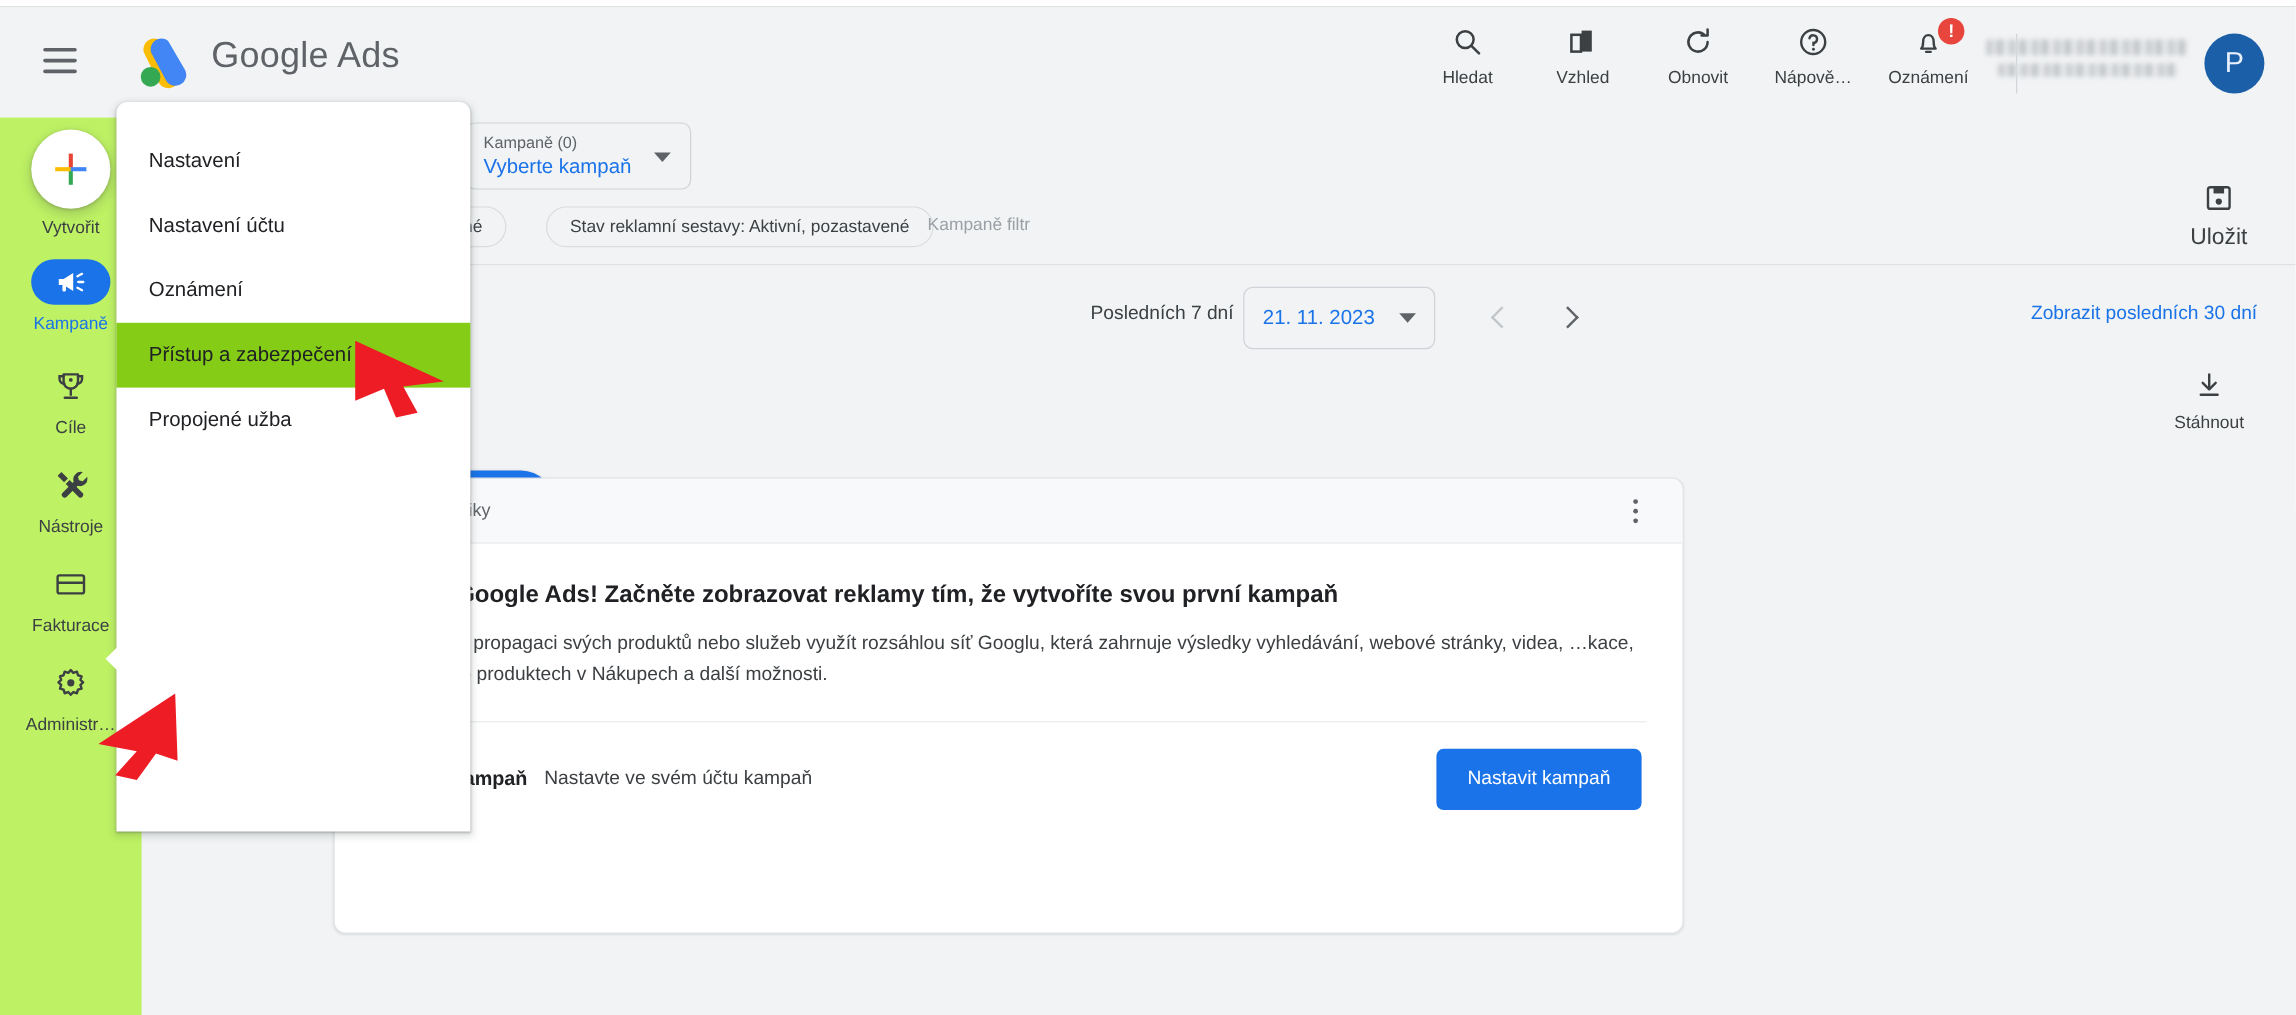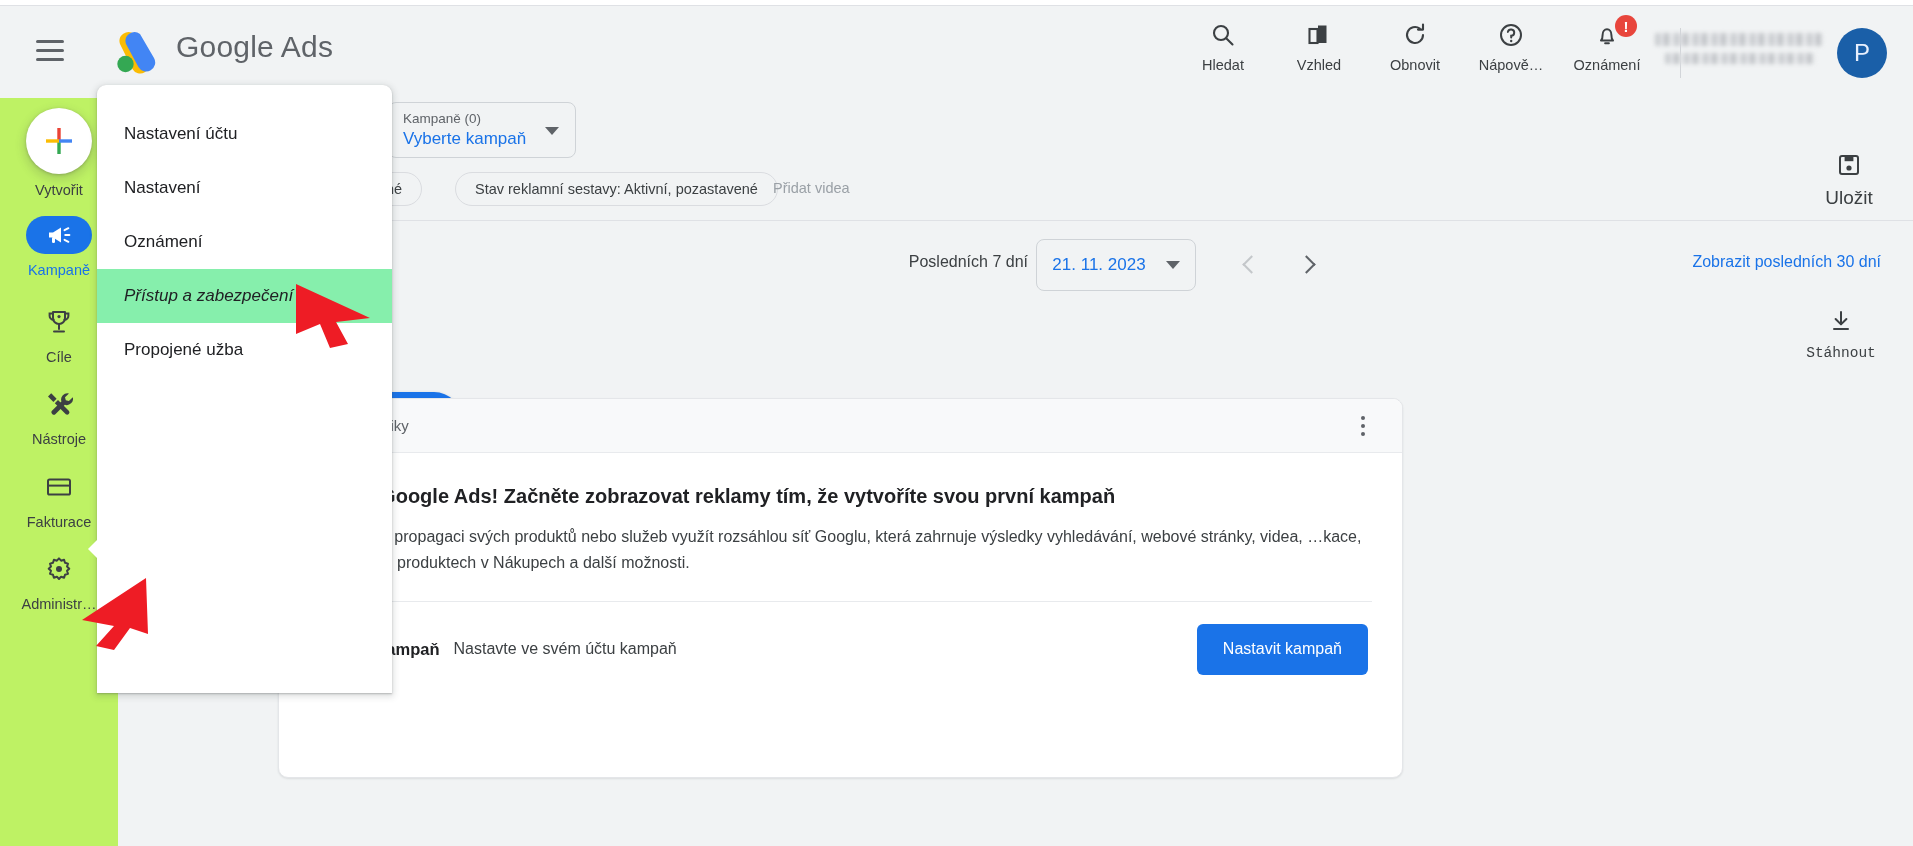--- a/index.html
+++ b/index.html
@@ -126,21 +126,21 @@
   .flyout {
     position: absolute; left: 97px; top: 85px; width: 295px; height: 608px;
     background: #ffffff; border-radius: 9px 9px 0 0;
     box-shadow: 0 2px 6px 2px rgba(60,64,67,.15), 0 1px 2px rgba(60,64,67,.3);
     z-index: 20; padding-top: 22px;
   }
   .fly-item {
     height: 54px; display: flex; align-items: center;
     padding-left: 27px; font-size: 17px; color: #202124; cursor: pointer;
   }
-  .fly-item.sel { background: #86efac; font-style: italic; }
+  .fly-item.sel { background: #84cc16; }
 
   
   .content {
     position: absolute; left: 118px; top: 98px;
     width: 1795px; height: 748px; background: #f1f3f4;
   }
   .camp-select {
     position: absolute; left: 270px; top: 4px;
     width: 188px; height: 56px;
     border: 1px solid #cfd3d7; border-radius: 8px; background: #f1f3f4;
@@ -215,21 +215,21 @@
   .actions {
     position: absolute; right: 24px; top: 208px;
     display: flex; gap: 6px;
   }
   .act-item {
     width: 96px; display: flex; flex-direction: column;
     align-items: center; gap: 8px; cursor: pointer;
   }
   .act-label {
     font-size: 14.5px; color: #3c4043; text-align: center;
-    line-height: 1.35; max-width: 86px; font-family: Liberation Mono, monospace;
+    line-height: 1.35; max-width: 86px;
   }
 
   .new-camp-btn {
     position: absolute; left: 184px; top: 294px;
     height: 56px; min-width: 160px; border-radius: 28px;
     background: #1a73e8; color: #fff; font-size: 17px;
     display: flex; align-items: center; justify-content: center;
     padding: 0 32px; cursor: pointer;
     box-shadow: 0 1px 3px rgba(60,64,67,.3);
   }
@@ -453,21 +453,21 @@
 
     <div class="camp-select">
       <span class="camp-sub">Kampaně (0)</span>
       <span class="camp-main">Vyberte kampaň</span>
       <span class="camp-caret"></span>
     </div>
 
     <div class="filters-row">
       <div class="chip" style="left:210px">…avené</div>
       <div class="chip" style="left:337px">Stav reklamní sestavy: Aktivní, pozastavené</div>
-      <div class="add-filter">Přidat videa</div>
+      <div class="add-filter">Kampaně filtr</div>
 
       <div class="save-btn">
         <span class="tb-ico">
           <svg width="26" height="26" viewBox="0 0 26 26" fill="none" stroke="#3c4043" stroke-width="2">
             <rect x="4" y="4" width="18" height="18" rx="2"></rect>
             <rect x="8.6" y="4" width="8.8" height="5.2" fill="#3c4043" stroke="none"></rect>
             <circle cx="13" cy="16" r="2.6" fill="#3c4043" stroke="none"></circle>
           </svg>
         </span>
         <span class="save-label">Uložit</span>
@@ -522,22 +522,22 @@
         <div class="card-row">
           <span class="row-strong">…stavit kampaň</span>
           <span class="row-sub">Nastavte ve svém účtu kampaň</span>
           <span class="row-cta">Nastavit kampaň</span>
         </div>
       </div>
     </div>
   </div>
 
   <div class="flyout">
+    <div class="fly-item">Nastavení</div>
     <div class="fly-item">Nastavení účtu</div>
-    <div class="fly-item">Nastavení</div>
     <div class="fly-item">Oznámení</div>
     <div class="fly-item sel">Přístup a zabezpečení</div>
     <div class="fly-item">Propojené užba</div>
   </div>
 
   <div class="arrow" style="left:292px; top:278px;">
     <svg width="82" height="72" viewBox="0 0 82 72">
       <path d="M4 6 L78 40 L44 44 L56 66 L38 70 L28 46 L4 56 Z" fill="#ee1c25"></path>
     </svg>
   </div>

